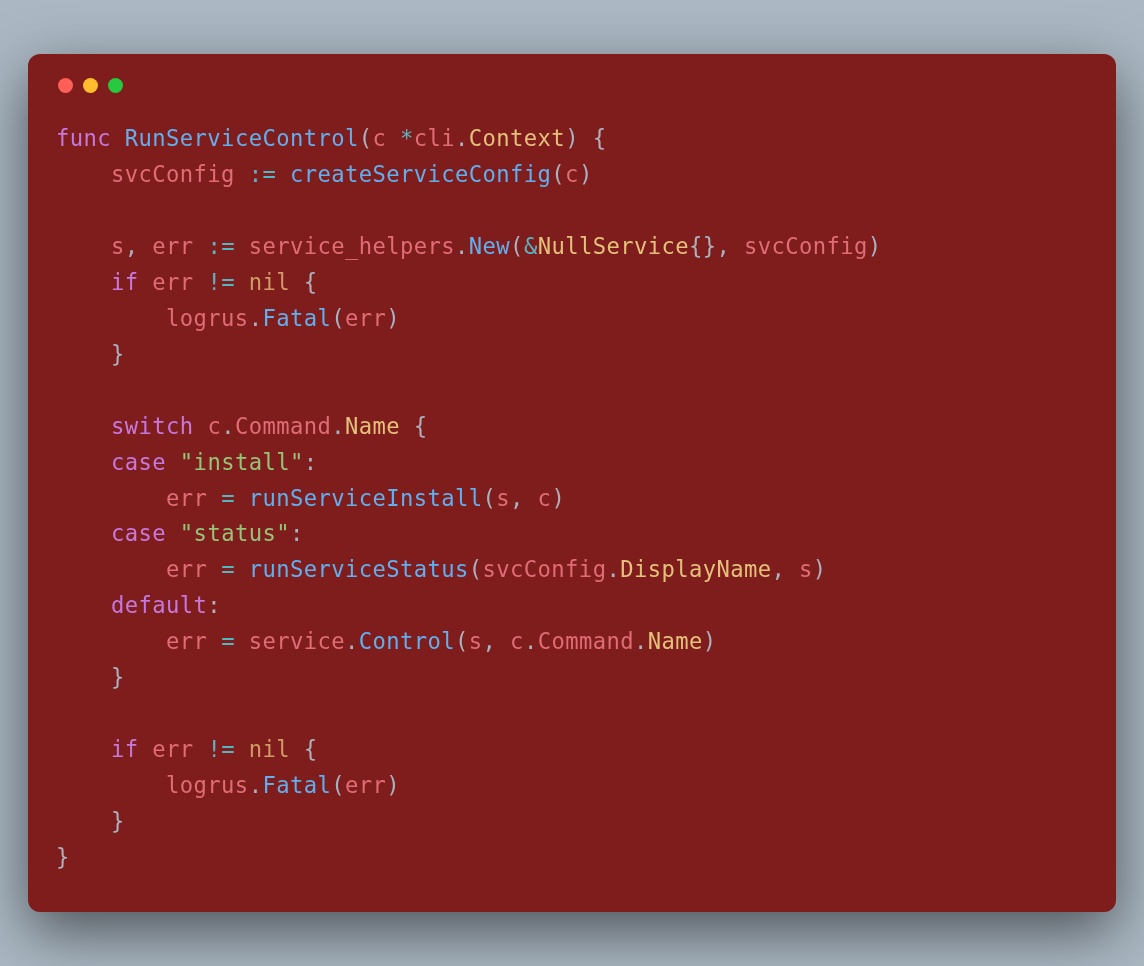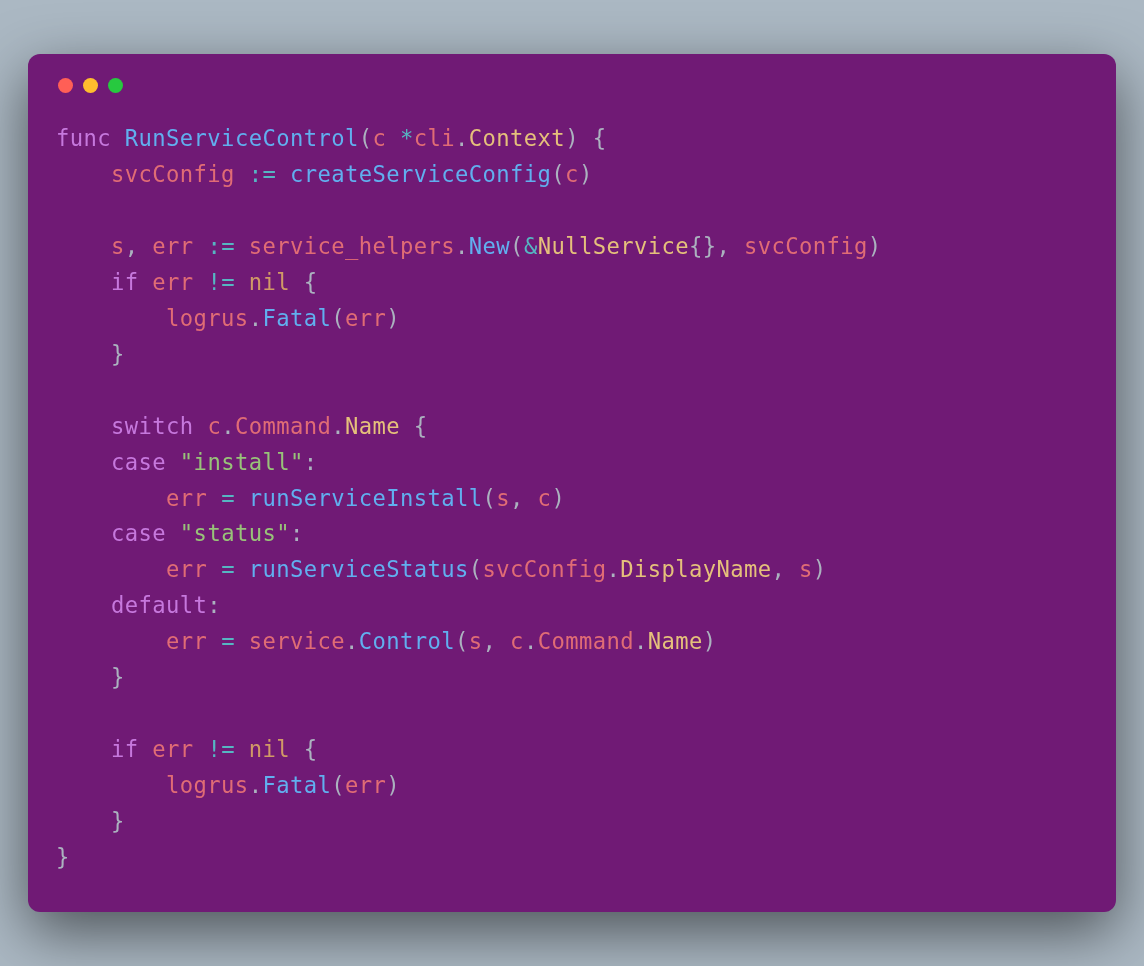--- a/index.html
+++ b/index.html
@@ -6,21 +6,21 @@
   body {
     background: #abb8c3;
     width: 1144px;
     height: 966px;
     display: flex;
     align-items: center;
     justify-content: center;
     font-family: ui-monospace, "SF Mono", "Menlo", "Monaco", "Consolas", monospace;
   }
   .window {
-    background: #701a75;
+    background: #7f1d1d;
     border-radius: 12px;
     width: 1088px;
     padding: 24px 28px 36px 28px;
     box-shadow: 0 20px 60px rgba(0,0,0,0.55);
   }
   .traffic-lights {
     display: flex;
     gap: 10px;
     margin-bottom: 28px;
     margin-left: 2px;

